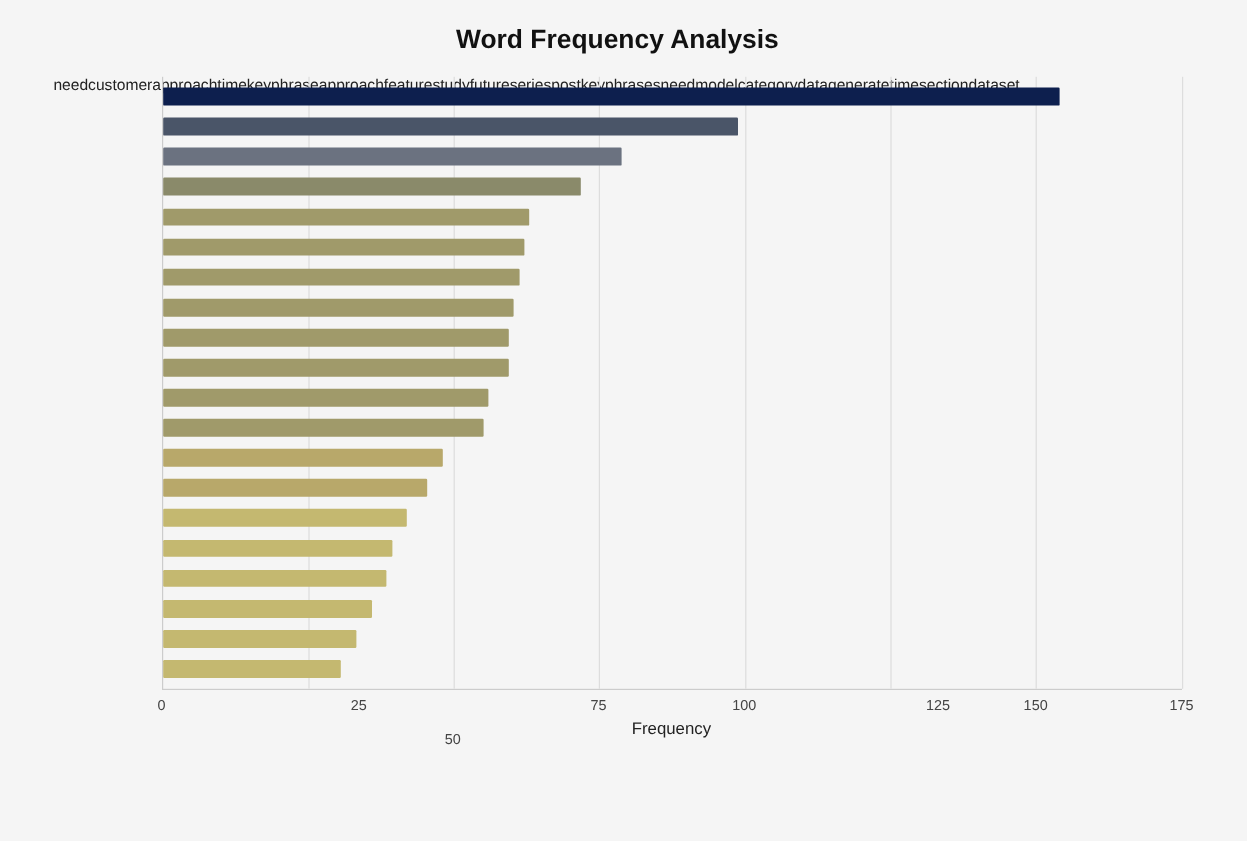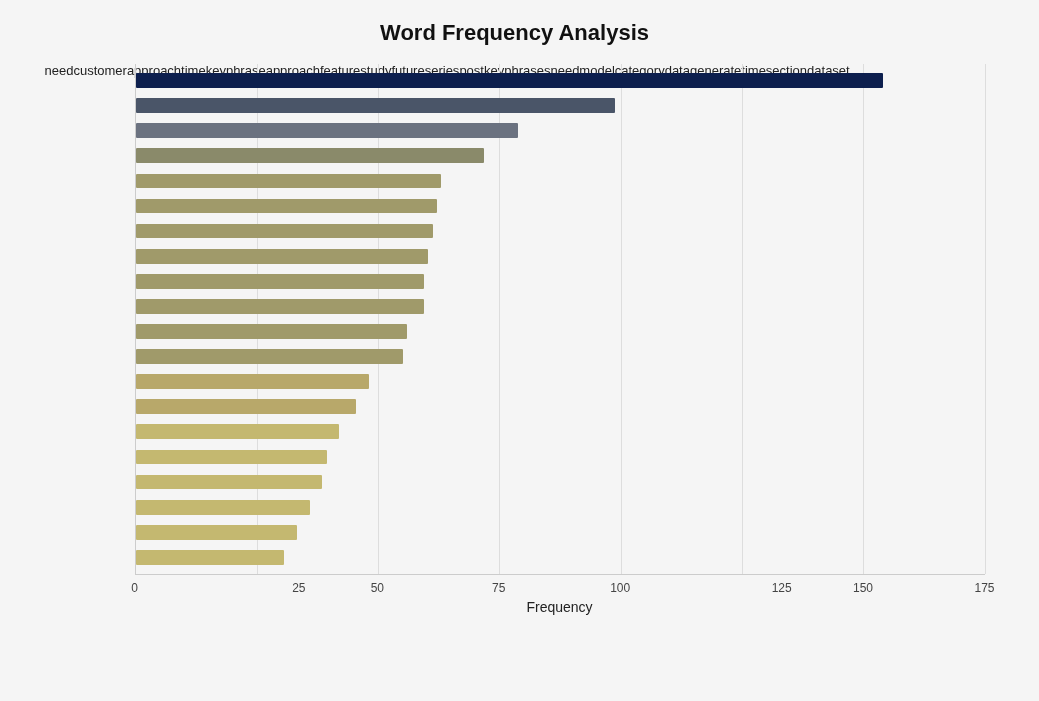--- a/index.html
+++ b/index.html
@@ -216,21 +216,21 @@
             </div>
             <div class="bar-row">
               <div class="bar" style="width: 17.5%; background-color: rgb(196, 184, 112);"></div>
             </div>
           </div>
       </div>
       <div class="x-axis" id="x-axis">
         <div class="x-ticks" id="x-ticks">
             <span class="x-tick" style="left: 0%;">0</span>
             <span class="x-tick" style="left: 14.28%; margin-left: 43px;">25</span>
-            <span class="x-tick" style="left: 28.57%;">50</span>
+            <span class="x-tick" style="left: 28.57%; margin-top: 28px;">50</span>
             <span class="x-tick" style="left: 42.86%;">75</span>
             <span class="x-tick" style="left: 57.14%;">100</span>
             <span class="x-tick" style="left: 71.43%; margin-left: 40px;">125</span>
             <span class="x-tick" style="left: 85.71%;">150</span>
             <span class="x-tick" style="left: 100%;">175</span>
           </div>
         <div class="x-axis-label">Frequency</div>
       </div>
     </div>
   </div>

